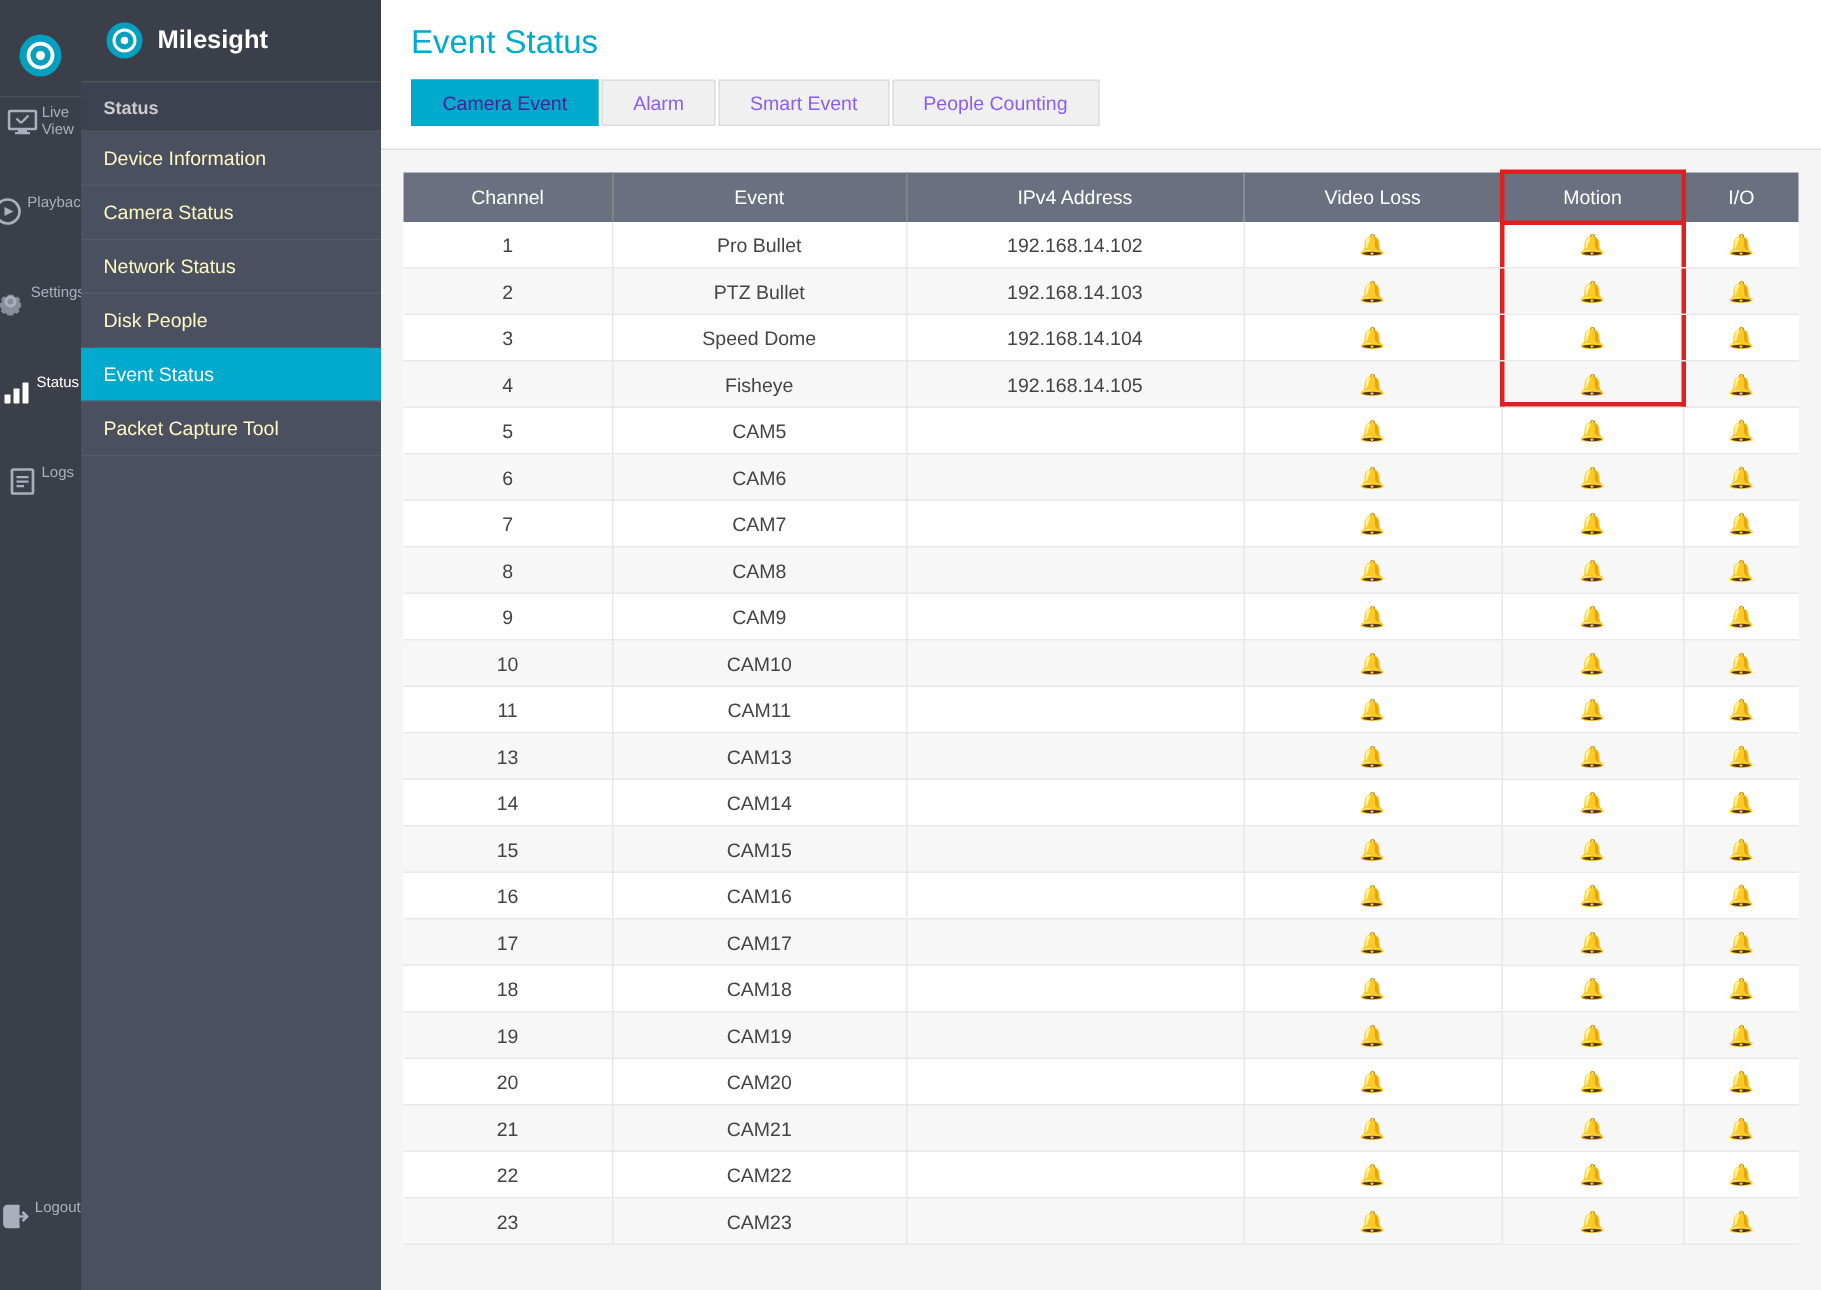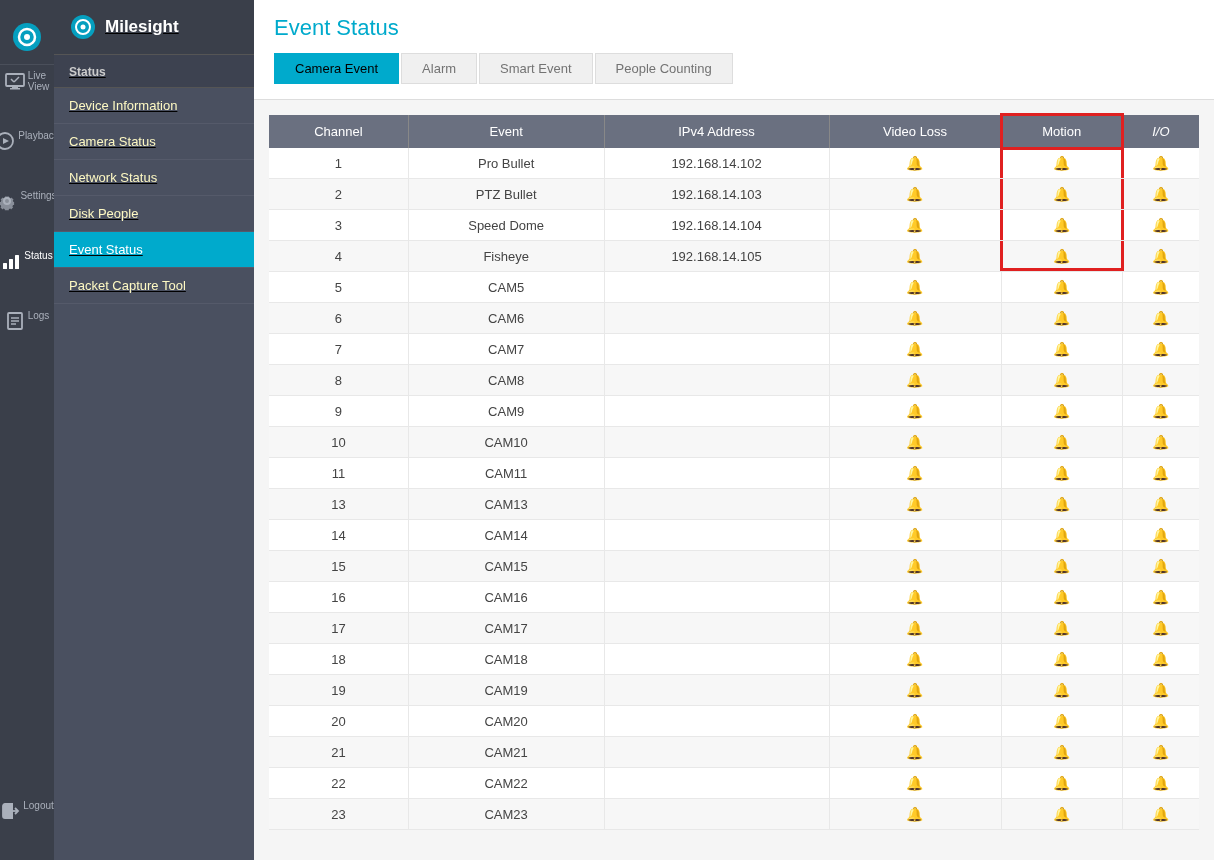--- a/index.html
+++ b/index.html
@@ -48,21 +48,20 @@
       margin-bottom: 5px;
     }
 
     
     .sidebar {
       width: 200px;
       background: #4a5060;
       flex-shrink: 0;
       display: flex;
       flex-direction: column;
-      text-decoration: underline;
     }
     .sidebar-logo {
       height: 55px;
       background: #3a3f4a;
       display: flex;
       align-items: center;
       padding-left: 15px;
       gap: 8px;
       color: #fff;
       font-size: 16px;
@@ -112,25 +111,25 @@
     .tabs {
       display: flex;
       gap: 2px;
     }
     .tab {
       padding: 7px 20px;
       background: #f0f0f0;
       border: 1px solid #ddd;
       cursor: pointer;
       font-size: 13px;
-      color: #737373;
+      color: #8b5cf6;
     }
     .tab.active {
       background: #00aacc;
-      color: #000000;
+      color: #4c1d95;
       border-color: #00aacc;
     }
 
     
     .table-area {
       flex: 1;
       overflow-y: auto;
       padding: 15px;
       position: relative;
     }
@@ -143,21 +142,20 @@
       background: #6a7080;
       color: #fff;
       padding: 9px 10px;
       font-weight: normal;
       font-size: 13px;
       text-align: center;
       border-right: 1px solid #888;
     }
     .data-table th:last-child {
       border-right: none;
-      font-style: italic;
     }
     .data-table td {
       padding: 7px 10px;
       text-align: center;
       border-bottom: 1px solid #e8e8e8;
       border-right: 1px solid #e8e8e8;
       font-size: 13px;
       color: #444;
     }
     .data-table td:last-child {

